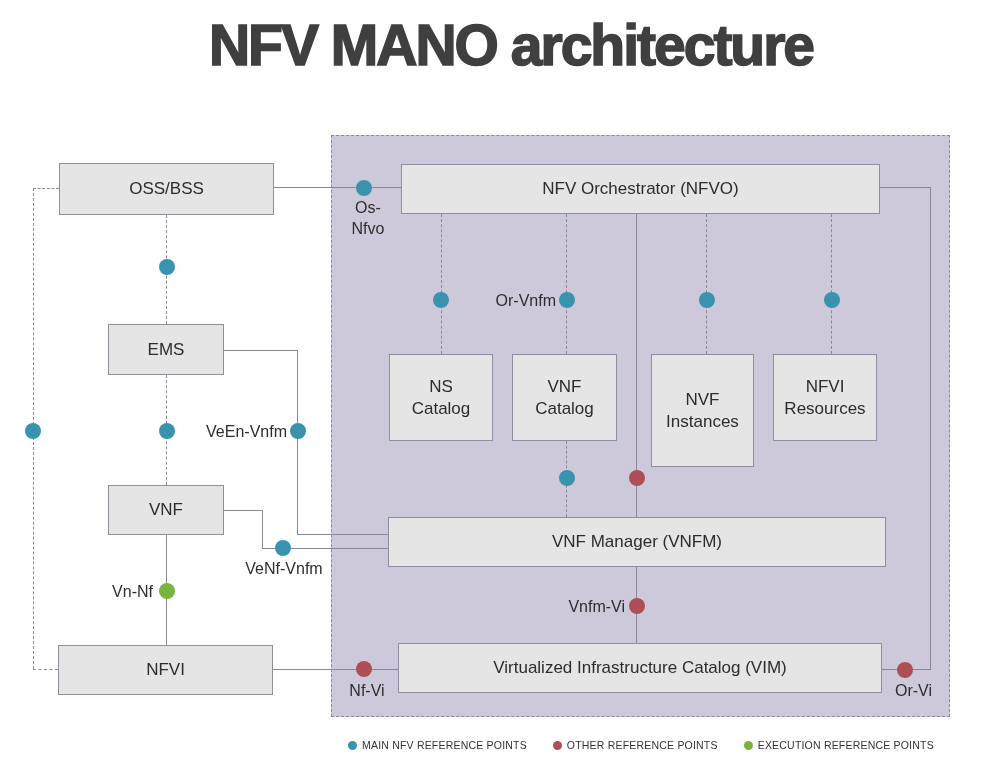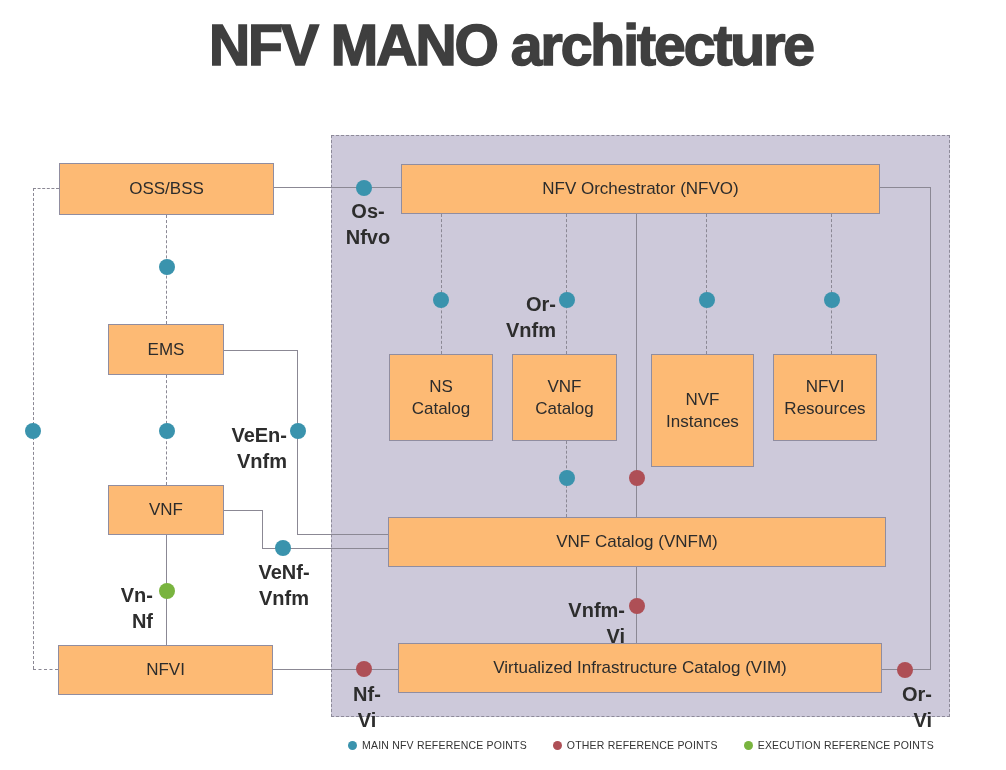--- a/index.html
+++ b/index.html
@@ -16,31 +16,31 @@
   }
   .mano {
     position:absolute; left:331px; top:135px; width:619px; height:582px;
     background:#cdc9da; border:1.5px dashed #8d8a99; box-sizing:border-box;
   }
   .hline { position:absolute; height:0; border-top:1.5px solid #8b8894; }
   .vline { position:absolute; width:0;  border-left:1.5px solid #8b8894; }
   .hdash { position:absolute; height:0; border-top:1.5px dashed #8b8894; }
   .vdash { position:absolute; width:0;  border-left:1.5px dashed #8b8894; }
   .node {
-    position:absolute; background:#fdba74; border:1.5px solid #908da0;
+    position:absolute; background:#e5e5e5; border:1.5px solid #908da0;
     box-sizing:border-box; display:flex; align-items:center; justify-content:center;
     color:#2c2c2c; font-size:17px; text-align:center; line-height:1.25;
   }
   .pre { white-space:pre-line; }
   .dot {
     position:absolute; width:16px; height:16px; border-radius:50%;
     transform:translate(-50%,-50%);
   }
   .ref-label {
-    position:absolute; font-size:20px; color:#2d2d2d; line-height:1.3;font-weight:bold;
+    position:absolute; font-size:16px; color:#2d2d2d; line-height:1.3;
   }
   .legend {
     position:absolute; left:348px; top:739px; display:flex; align-items:center;
     gap:26px;
   }
   .legend-item { display:flex; align-items:center; gap:5px; }
   .legend-dot { width:9px; height:9px; border-radius:50%; flex:0 0 auto; }
   .legend-text {
     font-size:10.5px; color:#333333; letter-spacing:0.2px; white-space:nowrap;
   }
@@ -105,21 +105,21 @@
   </div>
   <div class="node" style="left:651px; top:354px; width:103px; height:113px">
     <span class="pre">NVF
 Instances</span>
   </div>
   <div class="node" style="left:773px; top:354px; width:104px; height:87px">
     <span class="pre">NFVI
 Resources</span>
   </div>
   <div class="node" style="left:388px; top:517px; width:498px; height:50px">
-    <span>VNF Catalog (VNFM)</span>
+    <span>VNF Manager (VNFM)</span>
   </div>
   <div class="node" style="left:398px; top:643px; width:484px; height:50px">
     <span>Virtualized Infrastructure Catalog (VIM)</span>
   </div>
 
   <div class="dot" style="left: 364px; top: 188px; background-color: rgb(58, 147, 173);"></div>
   <div class="dot" style="left: 33px; top: 431px; background-color: rgb(58, 147, 173);"></div>
   <div class="dot" style="left: 167px; top: 267px; background-color: rgb(58, 147, 173);"></div>
   <div class="dot" style="left: 167px; top: 431px; background-color: rgb(58, 147, 173);"></div>
   <div class="dot" style="left: 298px; top: 431px; background-color: rgb(58, 147, 173);"></div>

